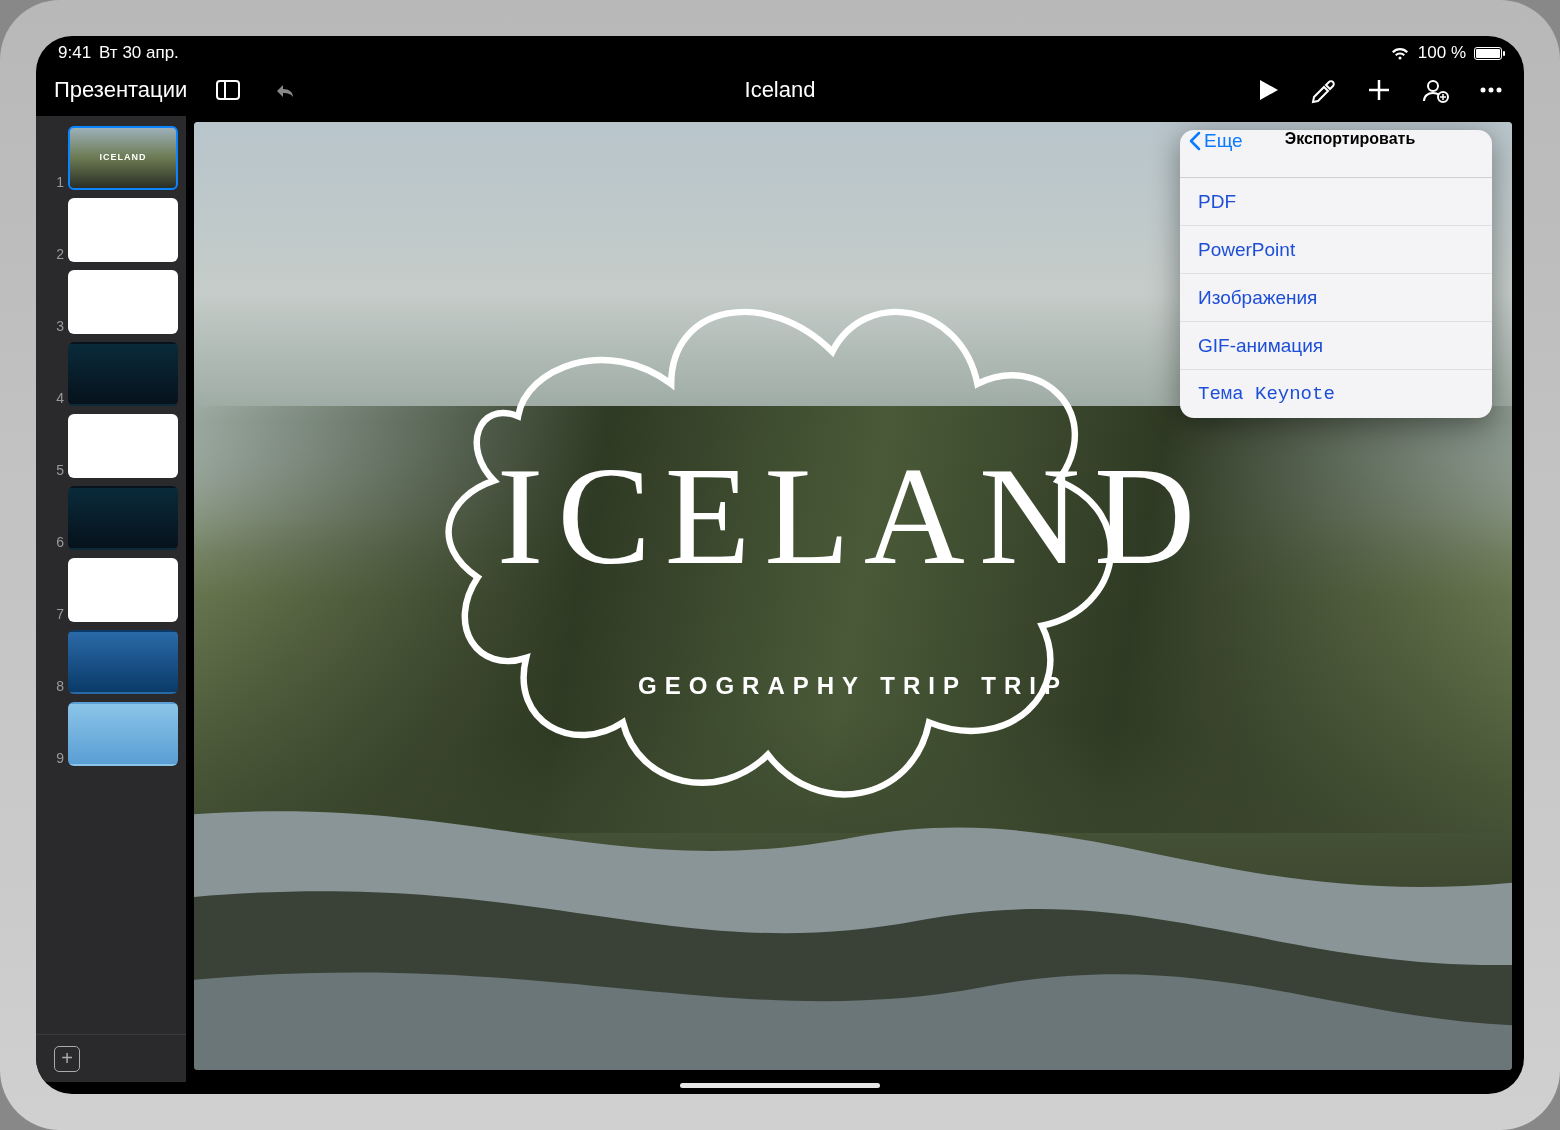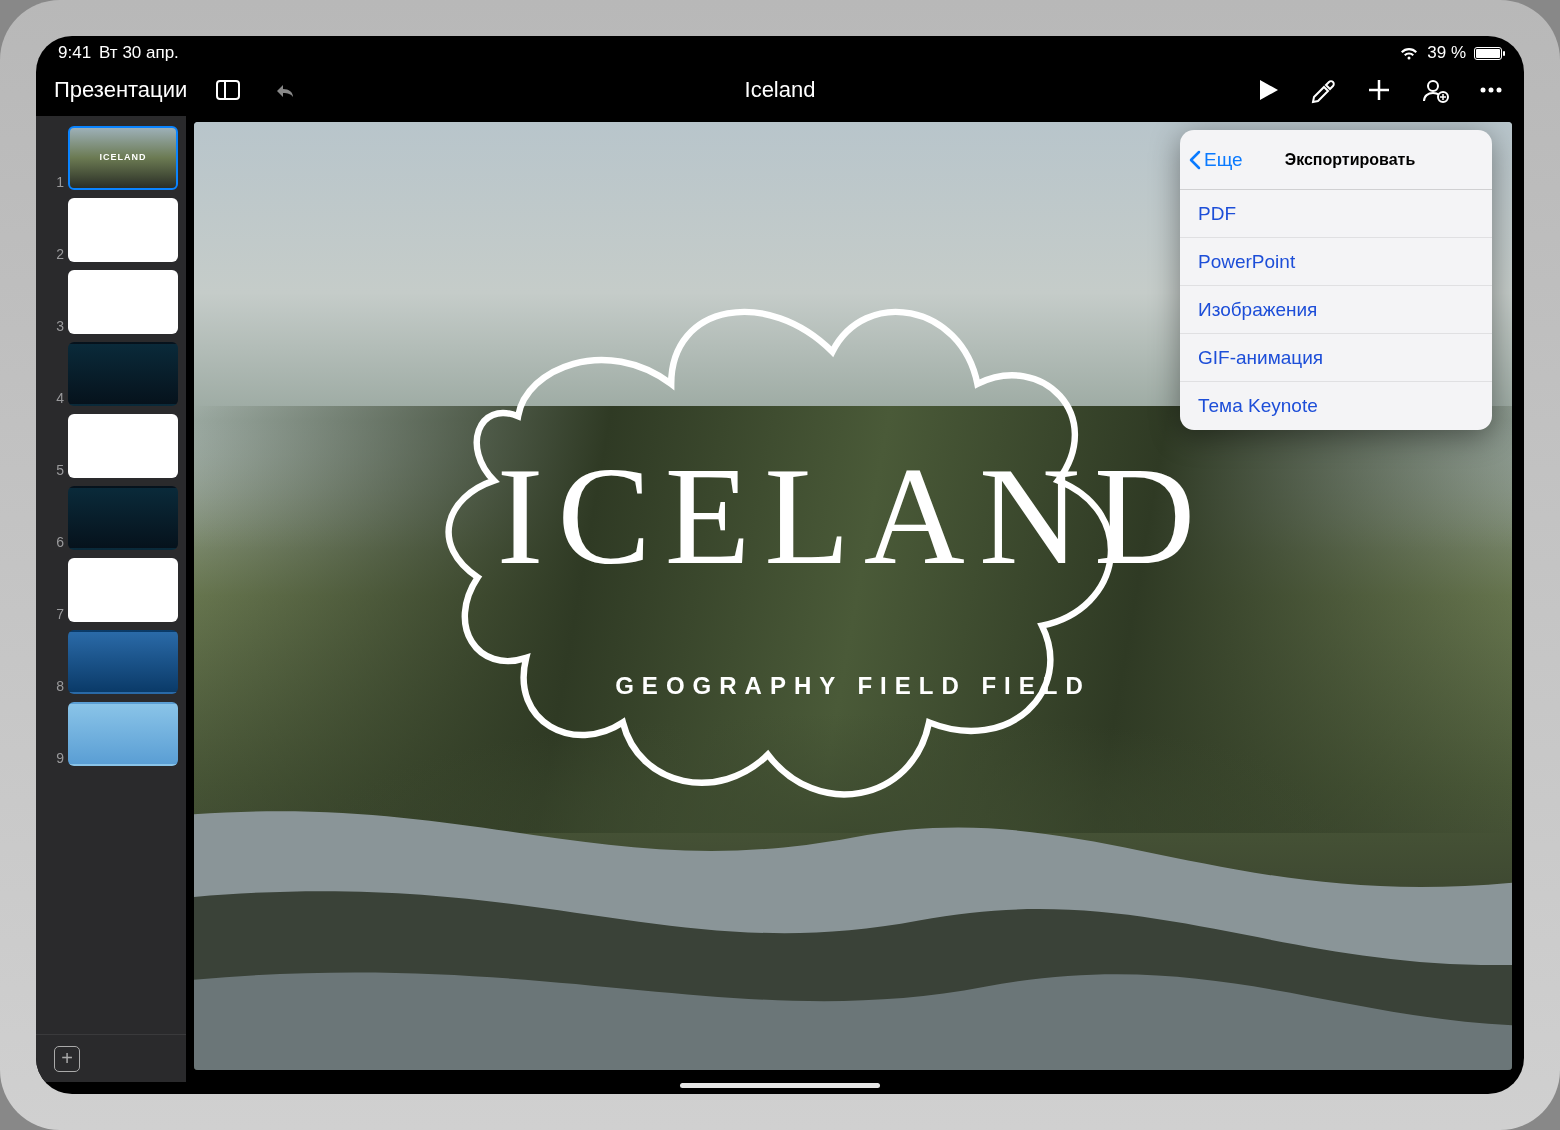--- a/index.html
+++ b/index.html
@@ -106,30 +106,30 @@
   .popover {
     position:absolute; top:94px; right:32px; width:312px;
     background:#f4f4f6; border-radius:14px; box-shadow:0 6px 30px rgba(0,0,0,.4);
     overflow:hidden; z-index:10;
   }
   .popover::before {
     content:""; position:absolute; top:-9px; right:18px; width:18px; height:18px;
     background:#f4f4f6; transform:rotate(45deg); border-radius:2px;
   }
   .pop-header {
-    height:60px; display:flex; align-items:center; position:relative; border-bottom:.5px solid #d0d0d2;padding-left:28px;
+    height:48px; display:flex; align-items:flex-start; position:relative; border-bottom:.5px solid #d0d0d2;padding-left:28px;
   }
   .pop-back { position:absolute; left:8px; display:flex; align-items:center; color:#0a7aff; font-size:19px; cursor:pointer; gap:2px; }
   .pop-back svg { width:14px; height:20px; }
   .pop-title { flex:1; text-align:center; font-size:16px; font-weight:600; color:#000; }
   .pop-list .pop-item {
     height:48px; display:flex; align-items:center; padding:0 18px; font-size:19px; color:#1d4ed8;
     border-bottom:.5px solid #e0e0e2; cursor:pointer;
   }
-  .pop-list .pop-item:last-child { border-bottom:none; }
+  .pop-list .pop-item:last-child { border-bottom:none;font-family:Liberation Mono, monospace; }
 
   
   .home-ind { position:absolute; left:50%; bottom:6px; transform:translateX(-50%); width:200px; height:5px; background:#fff; border-radius:3px; opacity:.9; }
 </style>
 </head>
 <body>
 
 <div class="device">
   <div class="screen">
 
@@ -137,21 +137,21 @@
       <div class="left">
         <span>9:41</span>
         <span>Вт 30 апр.</span>
       </div>
       <div class="right">
         <span class="wifi">
           <svg viewBox="0 0 20 14">
               <path d="M10 12.5a1.5 1.5 0 100-3 1.5 1.5 0 000 3zM5 7.5a7 7 0 0110 0l-1.5 1.5a5 5 0 00-7 0zM2 4.5a11 11 0 0116 0L16.5 6a9 9 0 00-13 0z" fill="#fff"></path>
             </svg>
         </span>
-        <span>39 %</span>
+        <span>100 %</span>
         <span class="battery">
             <span class="fill"></span>
           </span>
       </div>
     </div>
 
     <div class="app-toolbar">
       <div class="tb-left">
         <span class="doc-name">Презентации</span>
         <span class="icon-btn">
@@ -261,21 +261,21 @@
               <path d="M-5 20 C25 14 35 28 55 22 C75 16 85 32 110 26 L110 45 L-5 45 Z" fill="#3a4238"></path>
               <path d="M-5 30 C25 24 40 36 60 30 C80 24 90 38 110 34 L110 45 L-5 45 Z" fill="#6b7678"></path>
             </svg>
           </div>
           <div class="map-outline">
             <svg viewBox="0 0 100 80">
               <path d="M15 20 C10 18 8 24 12 28 C6 30 4 36 10 40 C6 46 10 52 16 50 C14 58 22 62 28 58 C30 66 40 68 46 62 C52 70 64 68 66 58 C76 62 84 54 80 46 C90 44 92 32 82 28 C88 20 80 12 72 16 C70 6 58 4 54 12 C46 4 34 6 34 16 C26 10 16 14 15 20 Z" fill="none" stroke="#fff" stroke-width="0.8"></path>
             </svg>
           </div>
           <div class="slide-title">ICELAND</div>
-          <div class="slide-subtitle">GEOGRAPHY FIELD FIELD</div>
+          <div class="slide-subtitle">GEOGRAPHY TRIP TRIP</div>
         </div>
       </div>
     </div>
 
     <div class="popover">
       <div class="pop-header">
         <div class="pop-back">
           <svg viewBox="0 0 14 20">
               <path d="M11 2 L3 10 L11 18" fill="none" stroke="#0a7aff" stroke-width="2.5" stroke-linecap="round" stroke-linejoin="round"></path>
             </svg>

